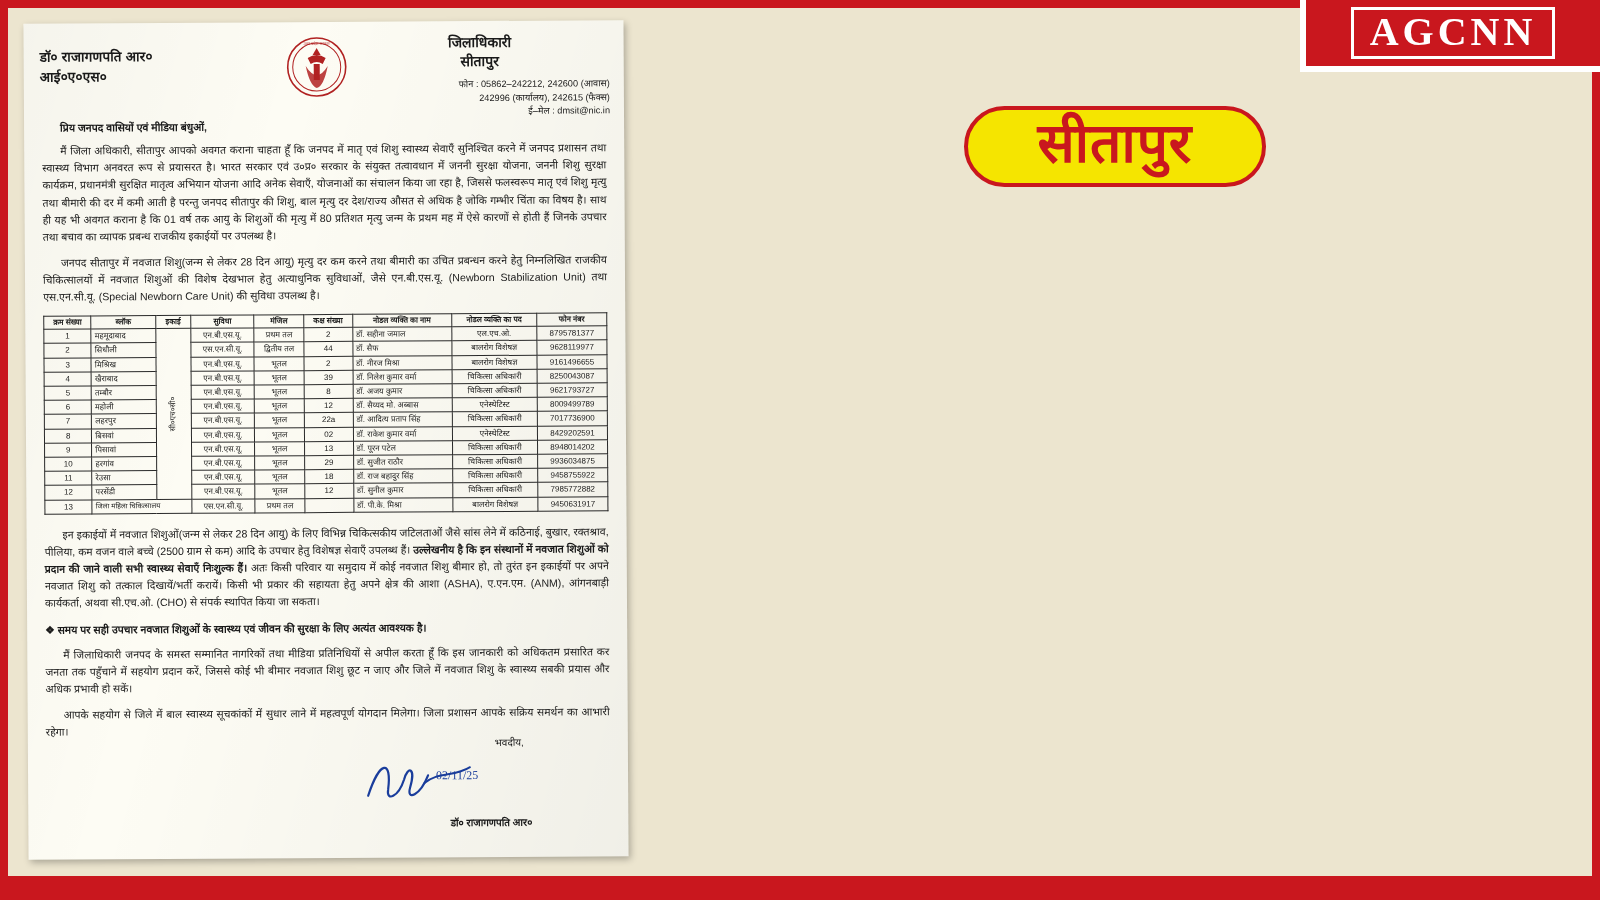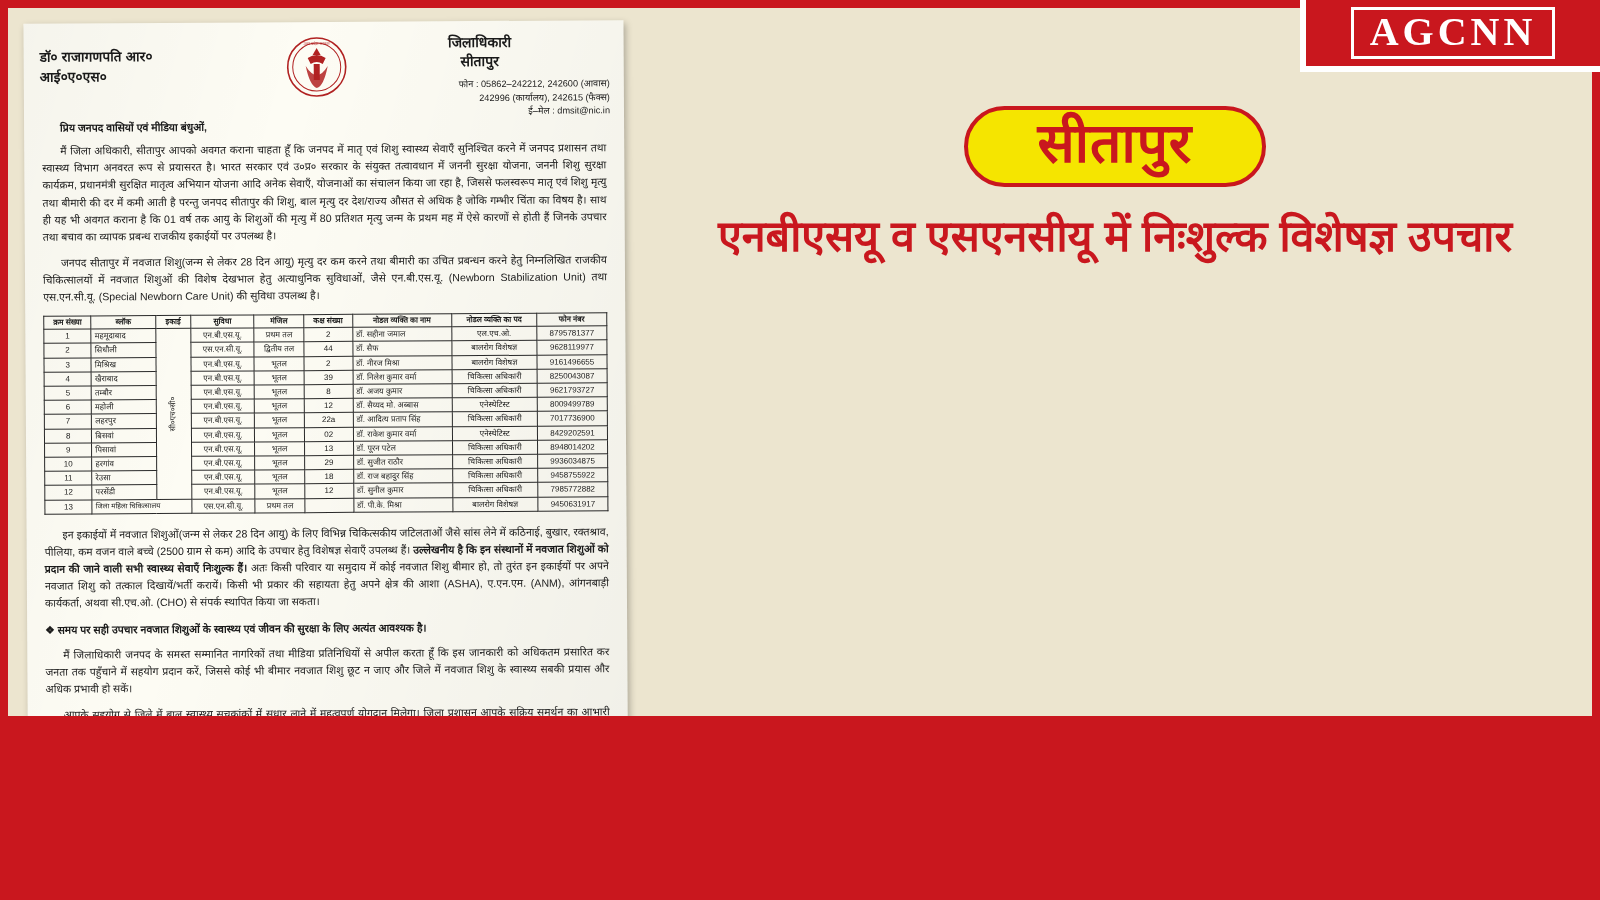--- a/index.html
+++ b/index.html
@@ -12,21 +12,21 @@
   }
   .stage {
     position:relative;
     width:1600px; height:900px;
     background:#c9171e;
   }
   
   .canvas {
     position:absolute;
     left:8px; top:8px;
-    width:1584px; height:708px;
+    width:1584px; height:868px;
     background:#ece5cf;
     overflow:hidden;
   }
 
   
   .letter-wrap {
     position:absolute;
     left:10px; top:6px;
     width:620px; height:848px;
   }
@@ -401,21 +401,20 @@
 
       </div>
     </div>
 
     <div class="right">
       <div class="pill-wrap">
         <div class="pill">
           <div class="txt">सीतापुर</div>
         </div>
       </div>
-      <div class="subline">एनबीएसयू व एसएनसीयू में निःशुल्क विशेषज्ञ उपचार</div>
     </div>
 
   </div>
 
   <div class="logo">
     <div class="logo-inner">
       <div class="logo-text">AGCNN</div>
     </div>
   </div>
 </div>

